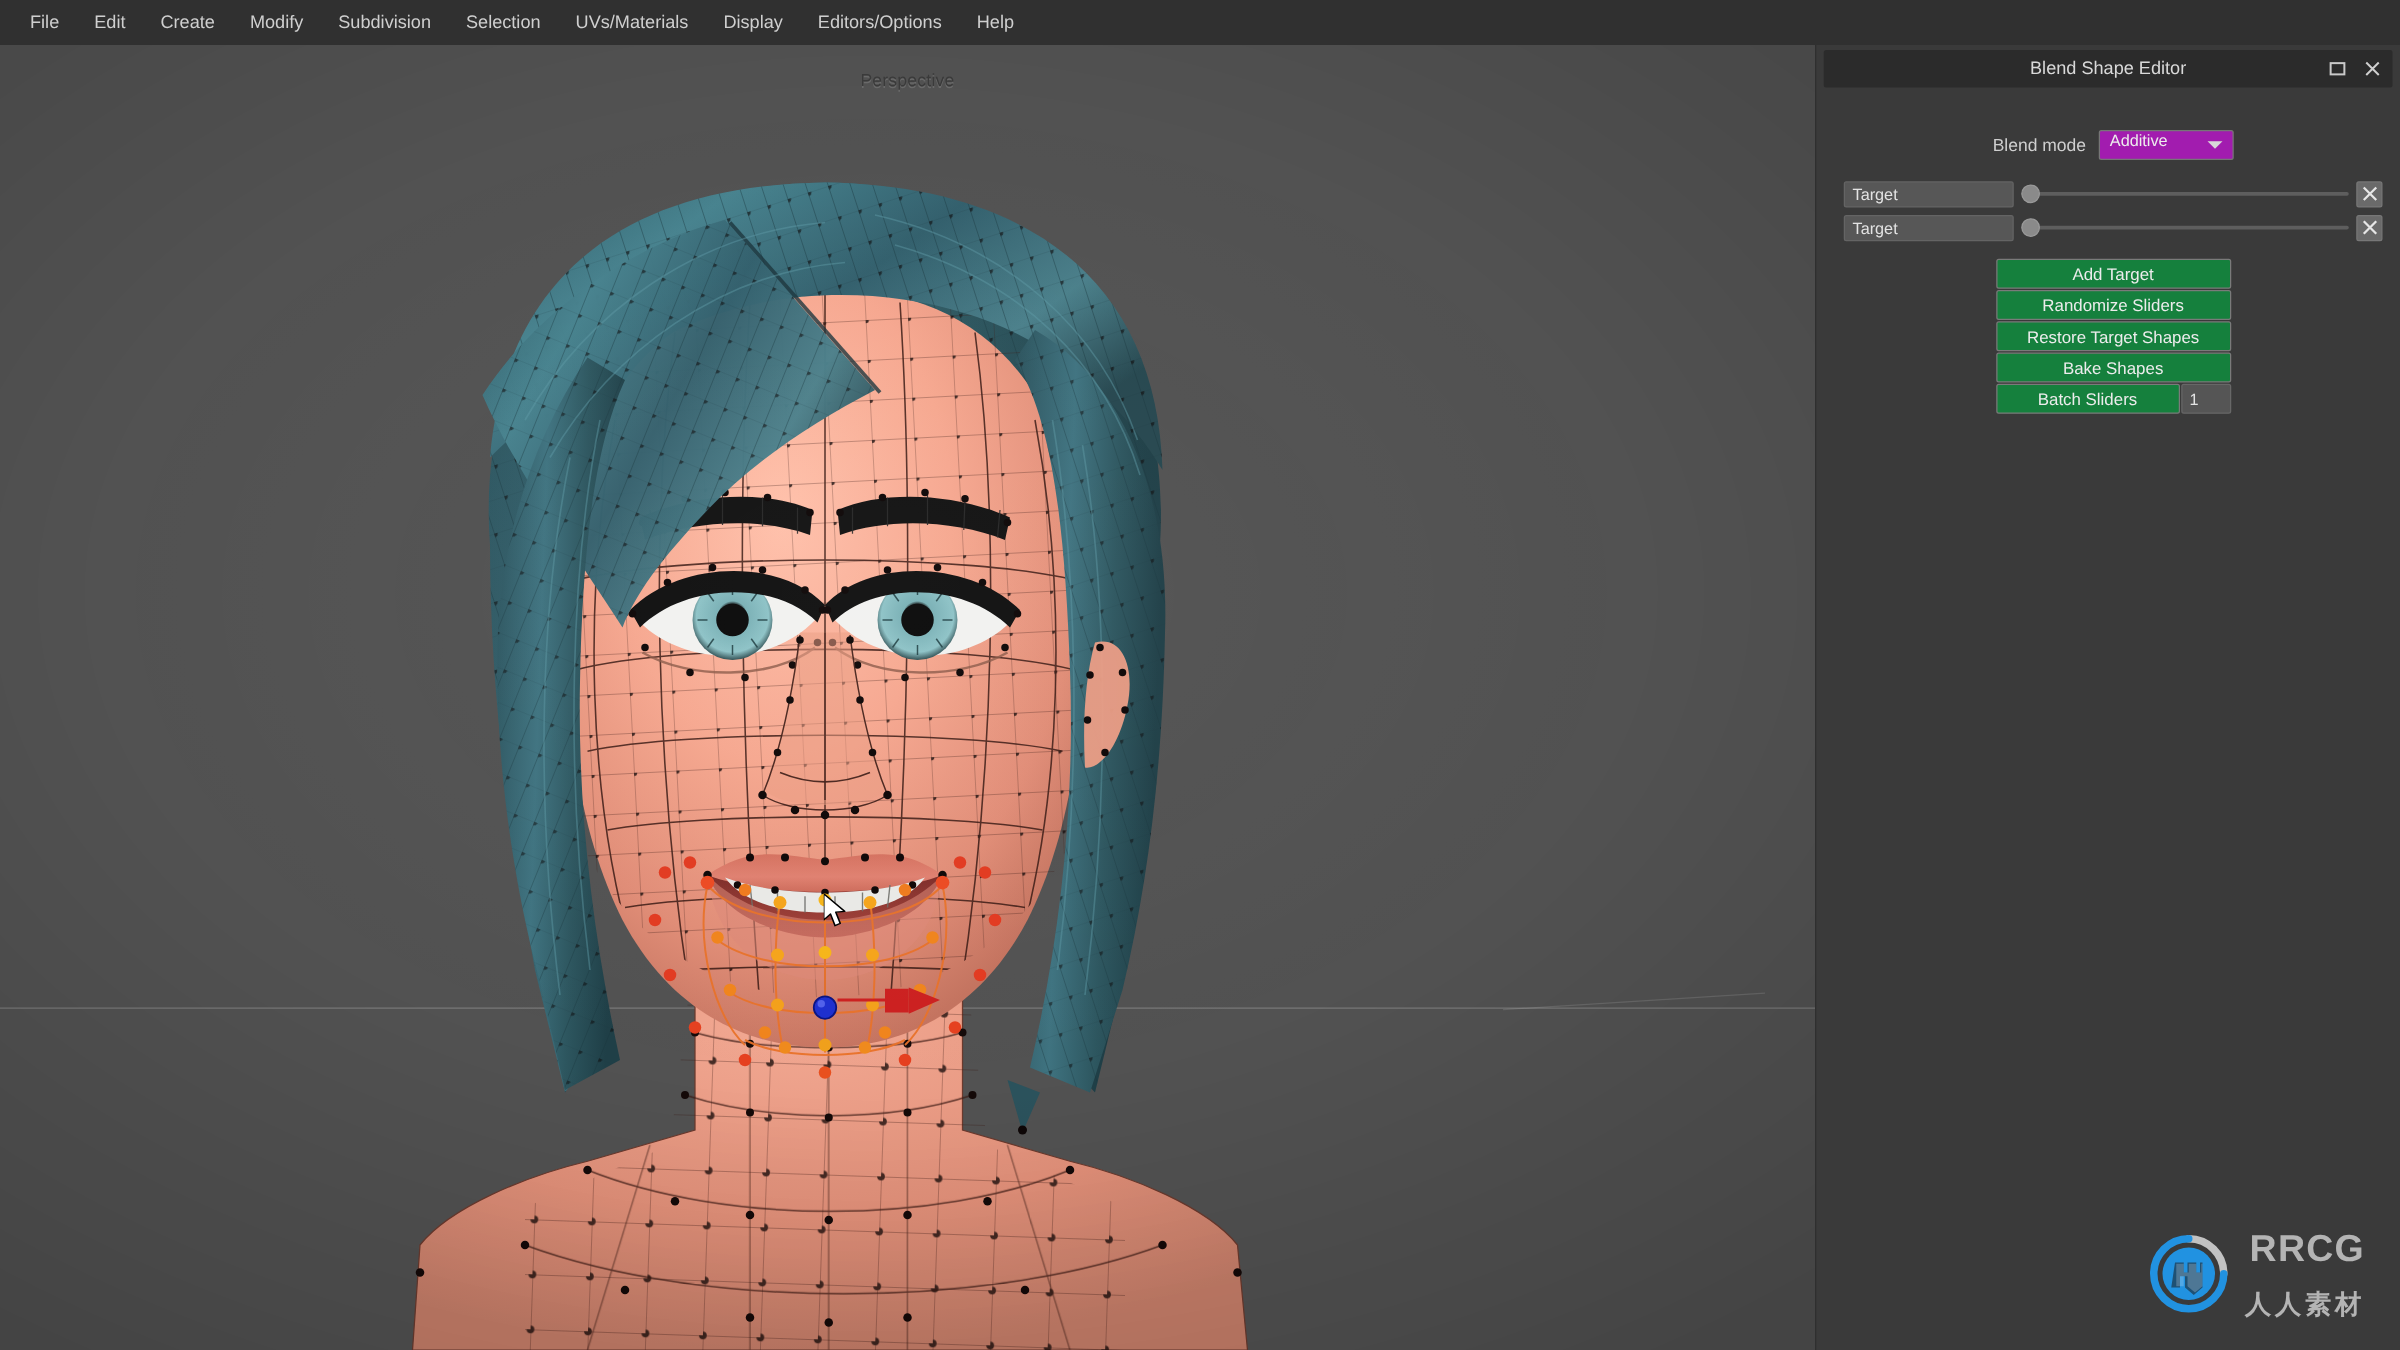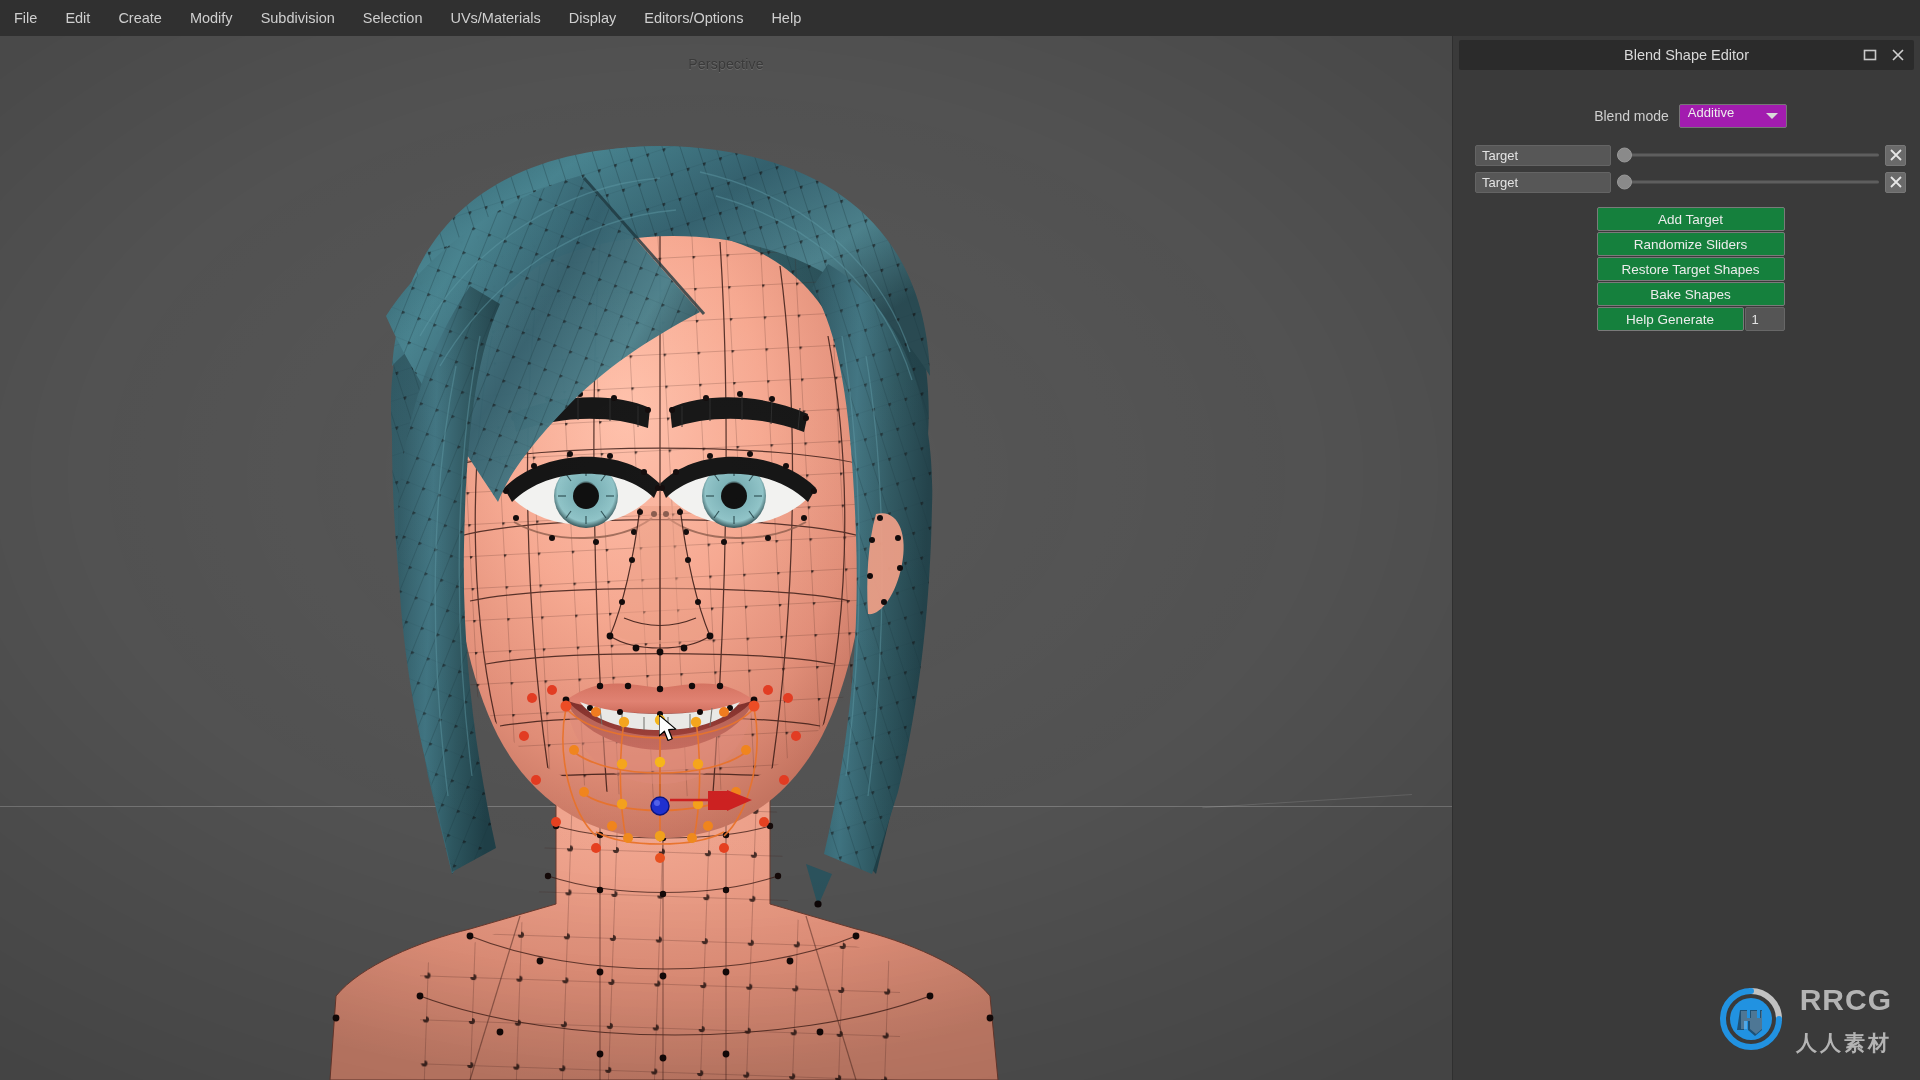--- a/index.html
+++ b/index.html
@@ -10,21 +10,21 @@
     font-family:"Liberation Sans", sans-serif;
     color:#d6d6d6;
     -webkit-font-smoothing:antialiased;
   }
   #app { position:relative; width:1920px; height:1080px; background:#2d2d2d; }
 
   
   .menubar {
     position:absolute; left:0; top:0; width:1920px; height:36px;
     background:#303030; display:flex; align-items:center;
-    gap:0px; z-index:30;
+    padding-left:10px; gap:0px; z-index:30;
   }
   .menu-item {
     font-size:14.5px; color:#cfcfcf; padding:6px 14px; line-height:1;
     white-space:nowrap; cursor:default; border-radius:2px;
   }
 
   
   .viewport {
     position:absolute; left:0; top:36px; width:1452px; height:1044px;
     background:#525252; overflow:hidden;
@@ -670,21 +670,21 @@
         </div>
 
       </div>
 
       <div class="btn-stack">
         <div class="pbtn">Add Target</div>
         <div class="pbtn">Randomize Sliders</div>
         <div class="pbtn">Restore Target Shapes</div>
         <div class="pbtn">Bake Shapes</div>
         <div class="batch-row">
-          <div class="pbtn">Help Generate</div>
+          <div class="pbtn">Batch Sliders</div>
           <div class="batch-count">1</div>
         </div>
       </div>
 
     </div>
   </div>
 
   <div class="watermark">
     <svg width="66" height="66" viewBox="0 0 66 66">
       <path d="M33 5 A28 28 0 0 1 61 33" fill="none" stroke="#c8c8c8" stroke-width="6" stroke-linecap="round"></path>

